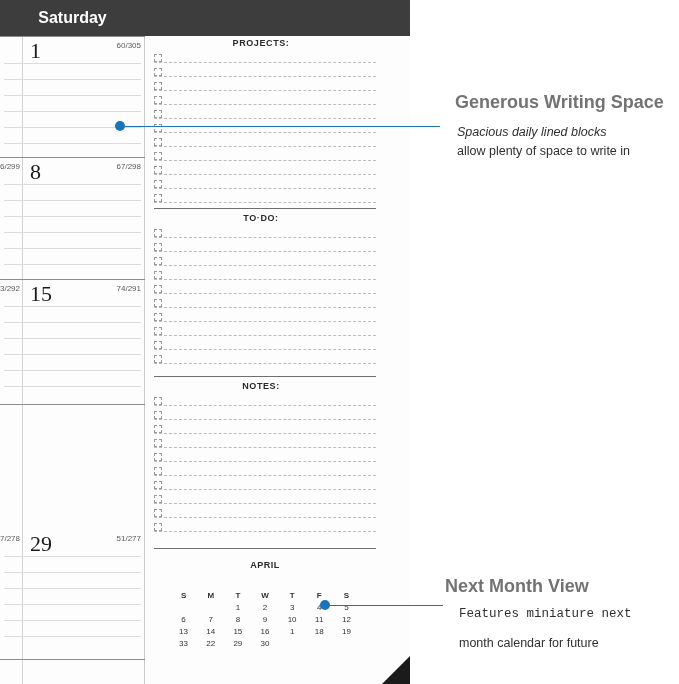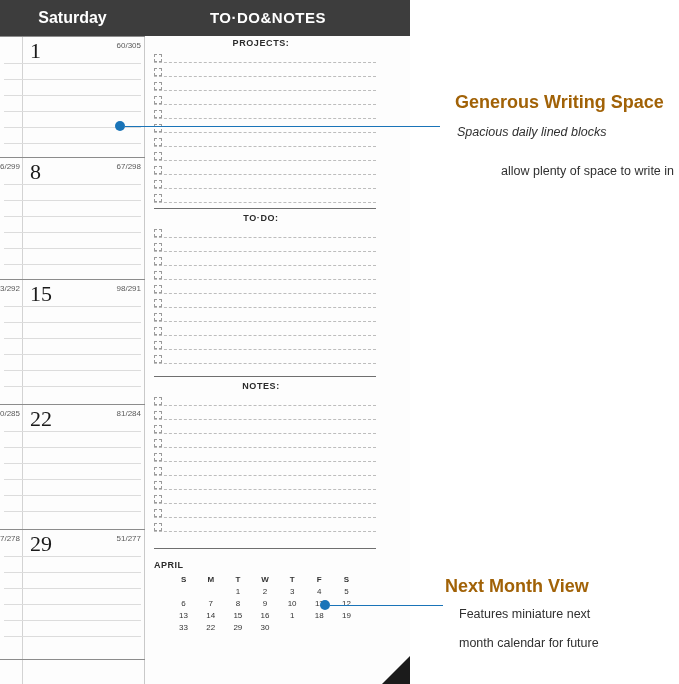--- a/index.html
+++ b/index.html
@@ -164,26 +164,26 @@
   }
 
   
   #mini-cal {
     position: absolute;
     left: 8px;
     top: 524px;
     width: 222px;
   }
   #mini-cal .mc-title {
-    text-align: left;
+    text-align: center;
     font-size: 9px;
     font-weight: bold;
     color: #2b2b2b;
     letter-spacing: 0.5px;
-    margin-bottom: 4px;
+    margin-bottom: 20px;
   }
   #mini-cal table {
     width: 190px;
     margin: 0 auto;
     border-collapse: collapse;
   }
   #mini-cal th {
     font-size: 8px;
     font-weight: bold;
     color: #333;
@@ -207,21 +207,21 @@
     height: 0;
     border-left: 28px solid transparent;
     border-bottom: 28px solid #1b1b1b;
   }
 
   
   .callout-title {
     position: absolute;
     font-size: 18px;
     font-weight: bold;
-    color: #a16207;
+    color: #737373;
   }
   .callout-line {
     position: absolute;
     font-size: 12.5px;
     color: #303030;
   }
   .leader {
     position: absolute;
     height: 1px;
     background: #1a74b8;
@@ -234,21 +234,20 @@
     background: #1a74b8;
   }
 </style>
 </head>
 <body>
 
 <div id="planner">
 
   <div id="planner-header">
     <div class="hdr-sat">Saturday</div>
-    <div class="hdr-todo">TO·DO&amp;NOTES</div>
   </div>
 
   <div id="day-column">
     <div class="margin-rule"></div>
 
     <div class="day-block first" style="top:0px; height:122px;">
       <span class="day-frac-left"></span>
       <span class="day-num">1</span>
       <span class="day-frac-right">60/305</span>
       <div class="day-lines">
@@ -271,44 +270,31 @@
         <div class="ln" style="top:32px;"></div>
           <div class="ln" style="top:48px;"></div>
         <div class="ln" style="top:64px;"></div>
           <div class="ln" style="top:80px;"></div>
       </div>
     </div>
 
     <div class="day-block" style="top:244px; height:125px;">
       <span class="day-frac-left">3/292</span>
       <span class="day-num">15</span>
-      <span class="day-frac-right">98/291</span>
+      <span class="day-frac-right">74/291</span>
       <div class="day-lines">
         <div class="ln" style="top:0px;"></div>
           <div class="ln" style="top:16px;"></div>
         <div class="ln" style="top:32px;"></div>
           <div class="ln" style="top:48px;"></div>
         <div class="ln" style="top:64px;"></div>
           <div class="ln" style="top:80px;"></div>
       </div>
     </div>
 
-    <div class="day-block" style="top:369px; height:125px;">
-      <span class="day-frac-left">0/285</span>
-      <span class="day-num">22</span>
-      <span class="day-frac-right">81/284</span>
-      <div class="day-lines">
-        <div class="ln" style="top:0px;"></div>
-          <div class="ln" style="top:16px;"></div>
-        <div class="ln" style="top:32px;"></div>
-          <div class="ln" style="top:48px;"></div>
-        <div class="ln" style="top:64px;"></div>
-          <div class="ln" style="top:80px;"></div>
-      </div>
-    </div>
 
     <div class="day-block" style="top:494px; height:130px;">
       <span class="day-frac-left">7/278</span>
       <span class="day-num">29</span>
       <span class="day-frac-right">51/277</span>
       <div class="day-lines">
         <div class="ln" style="top:0px;"></div>
           <div class="ln" style="top:16px;"></div>
         <div class="ln" style="top:32px;"></div>
           <div class="ln" style="top:48px;"></div>
@@ -447,19 +433,19 @@
     </div>
   </div>
 
   <div id="corner-fold"></div>
 </div>
 
 <div class="dot" style="left:115px; top:121px;"></div>
 <div class="leader" style="left:125px; top:126px; width:315px;"></div>
 <div class="callout-title" style="left:455px; top:92px;">Generous Writing Space</div>
 <div class="callout-line" style="left:457px; top:125px;font-style:italic;">Spacious daily lined blocks</div>
-<div class="callout-line" style="left:457px; top:164px;margin-left:44px;">allow plenty of space to write in</div>
+<div class="callout-line" style="left:457px; top:144px;">allow plenty of space to write in</div>
 
 <div class="dot" style="left:320px; top:600px;"></div>
 <div class="leader" style="left:330px; top:605px; width:113px;"></div>
 <div class="callout-title" style="left:445px; top:576px;">Next Month View</div>
-<div class="callout-line" style="left:459px; top:607px;">Features miniature next</div>
+<div class="callout-line" style="left:459px; top:607px;font-family:Liberation Mono, monospace;">Features miniature next</div>
 <div class="callout-line" style="left:459px; top:636px;">month calendar for future</div>
 
 </body></html>

